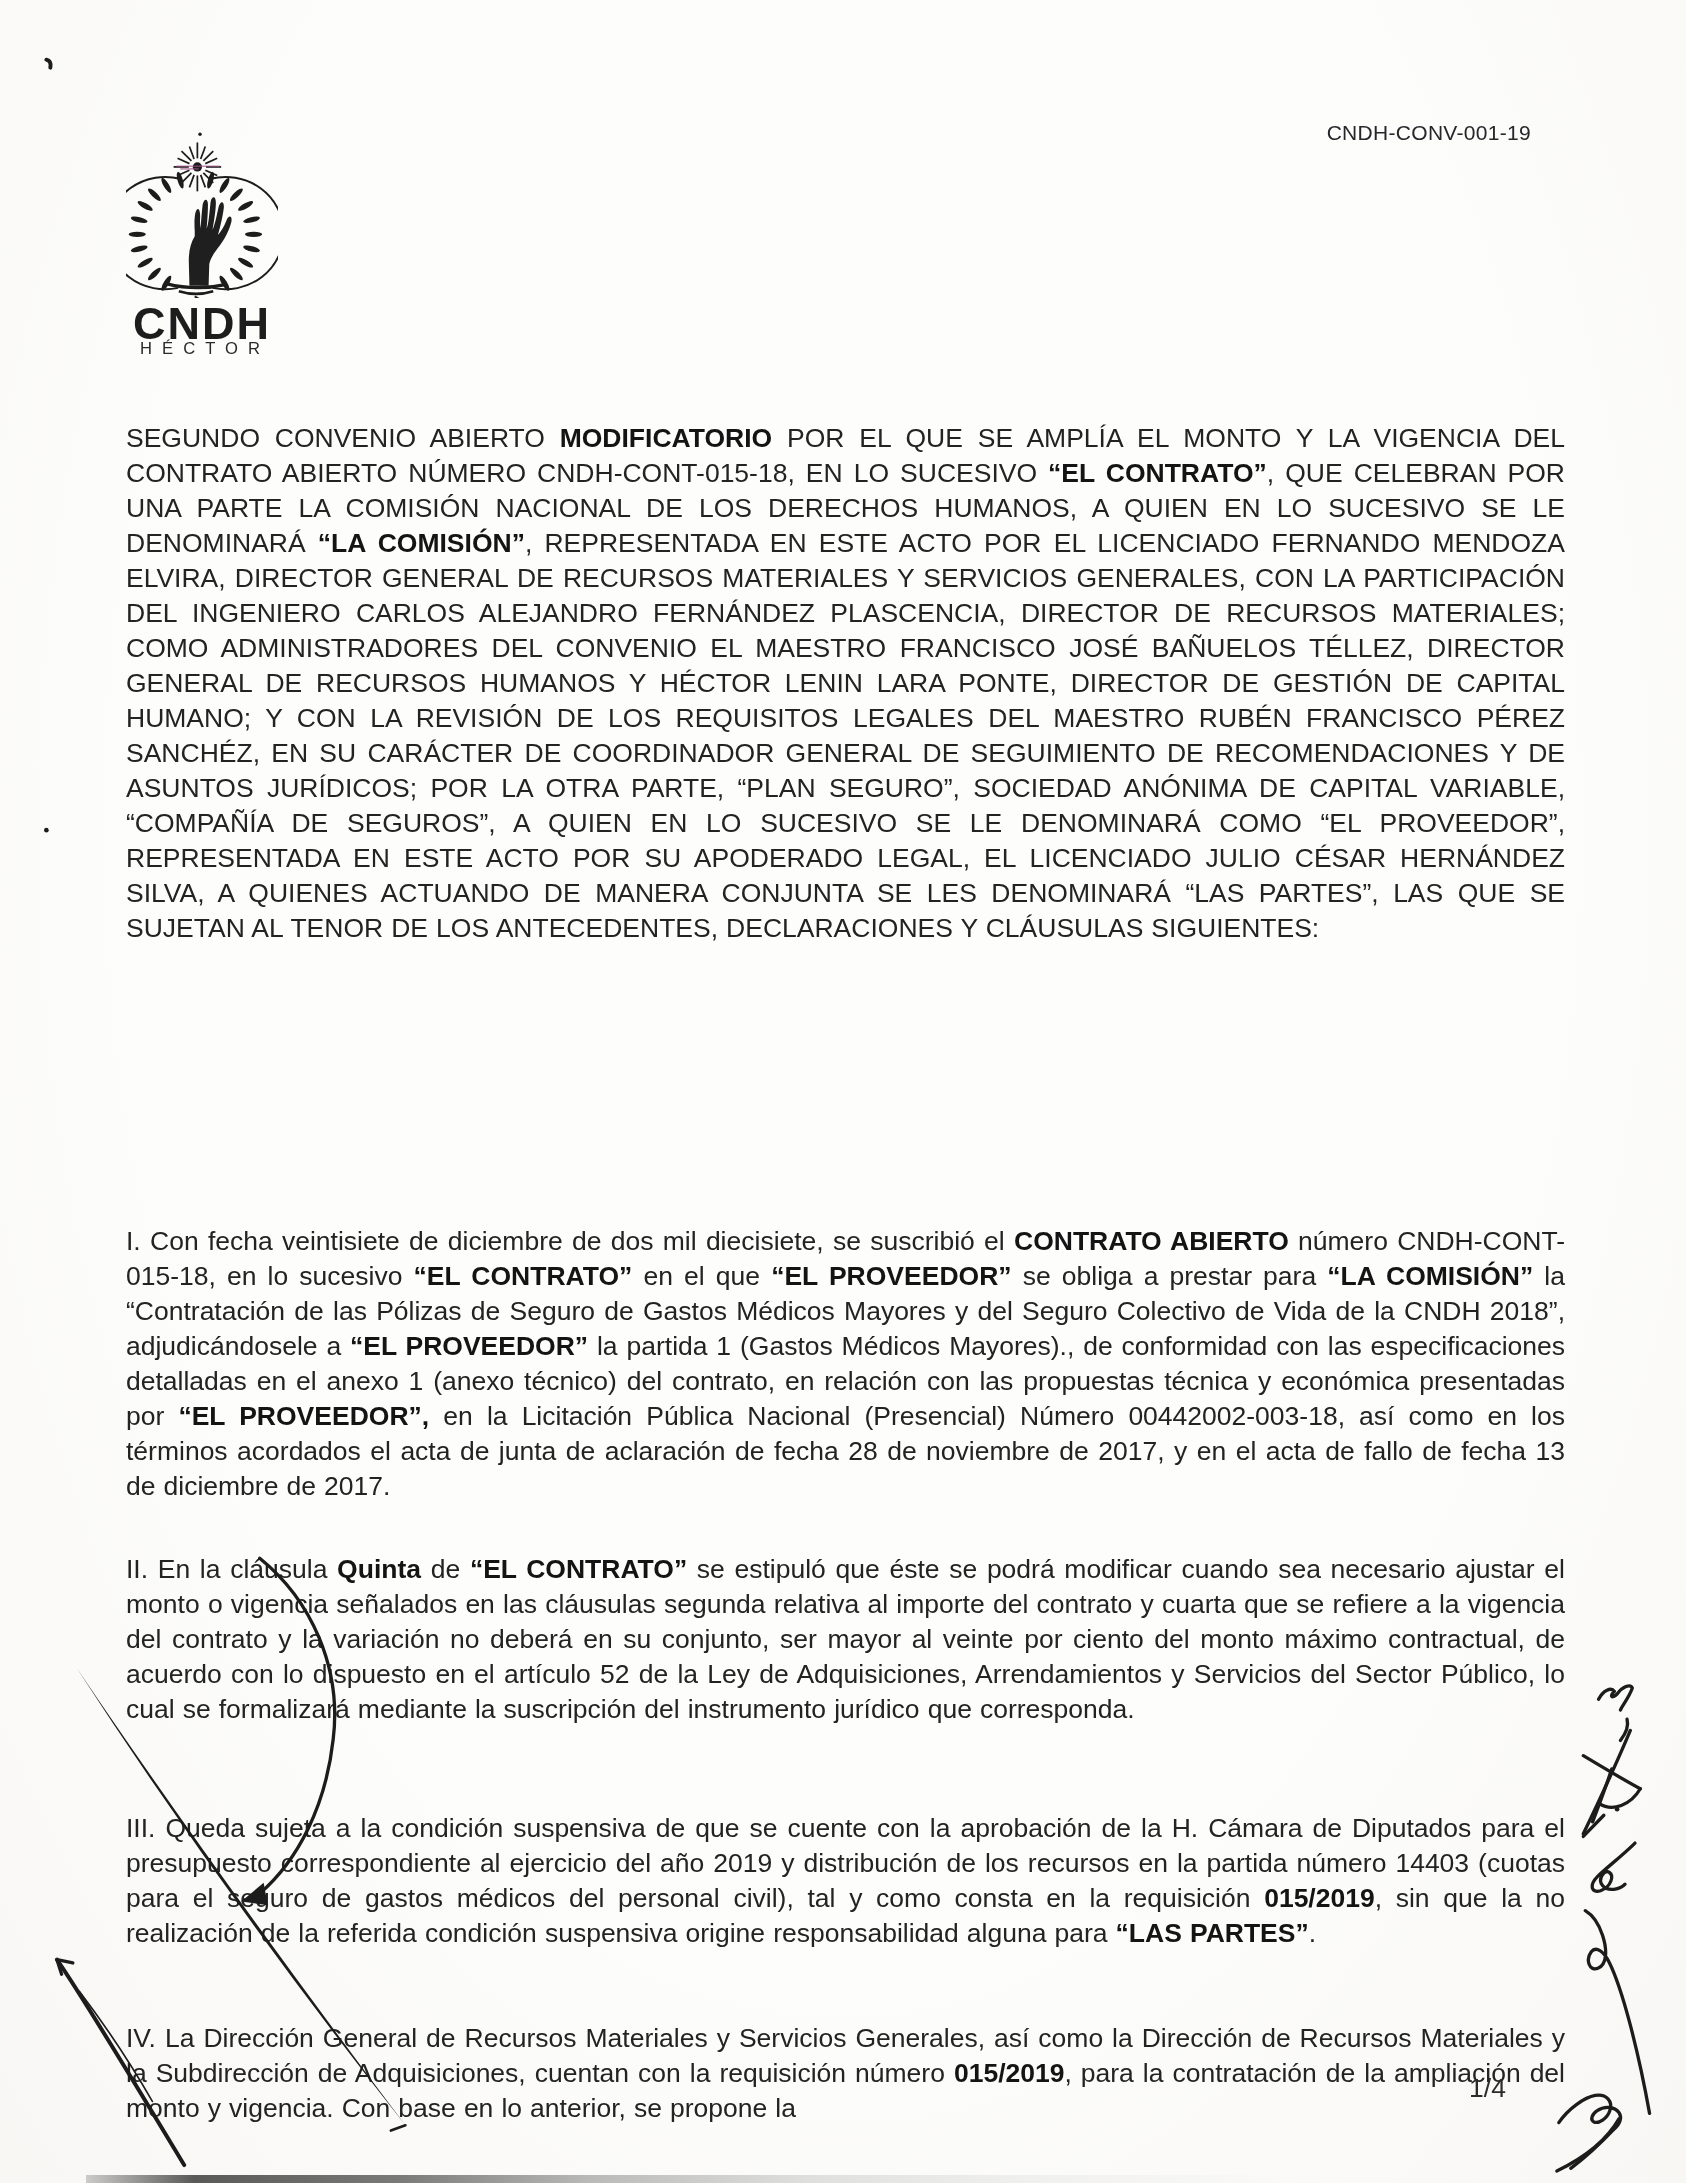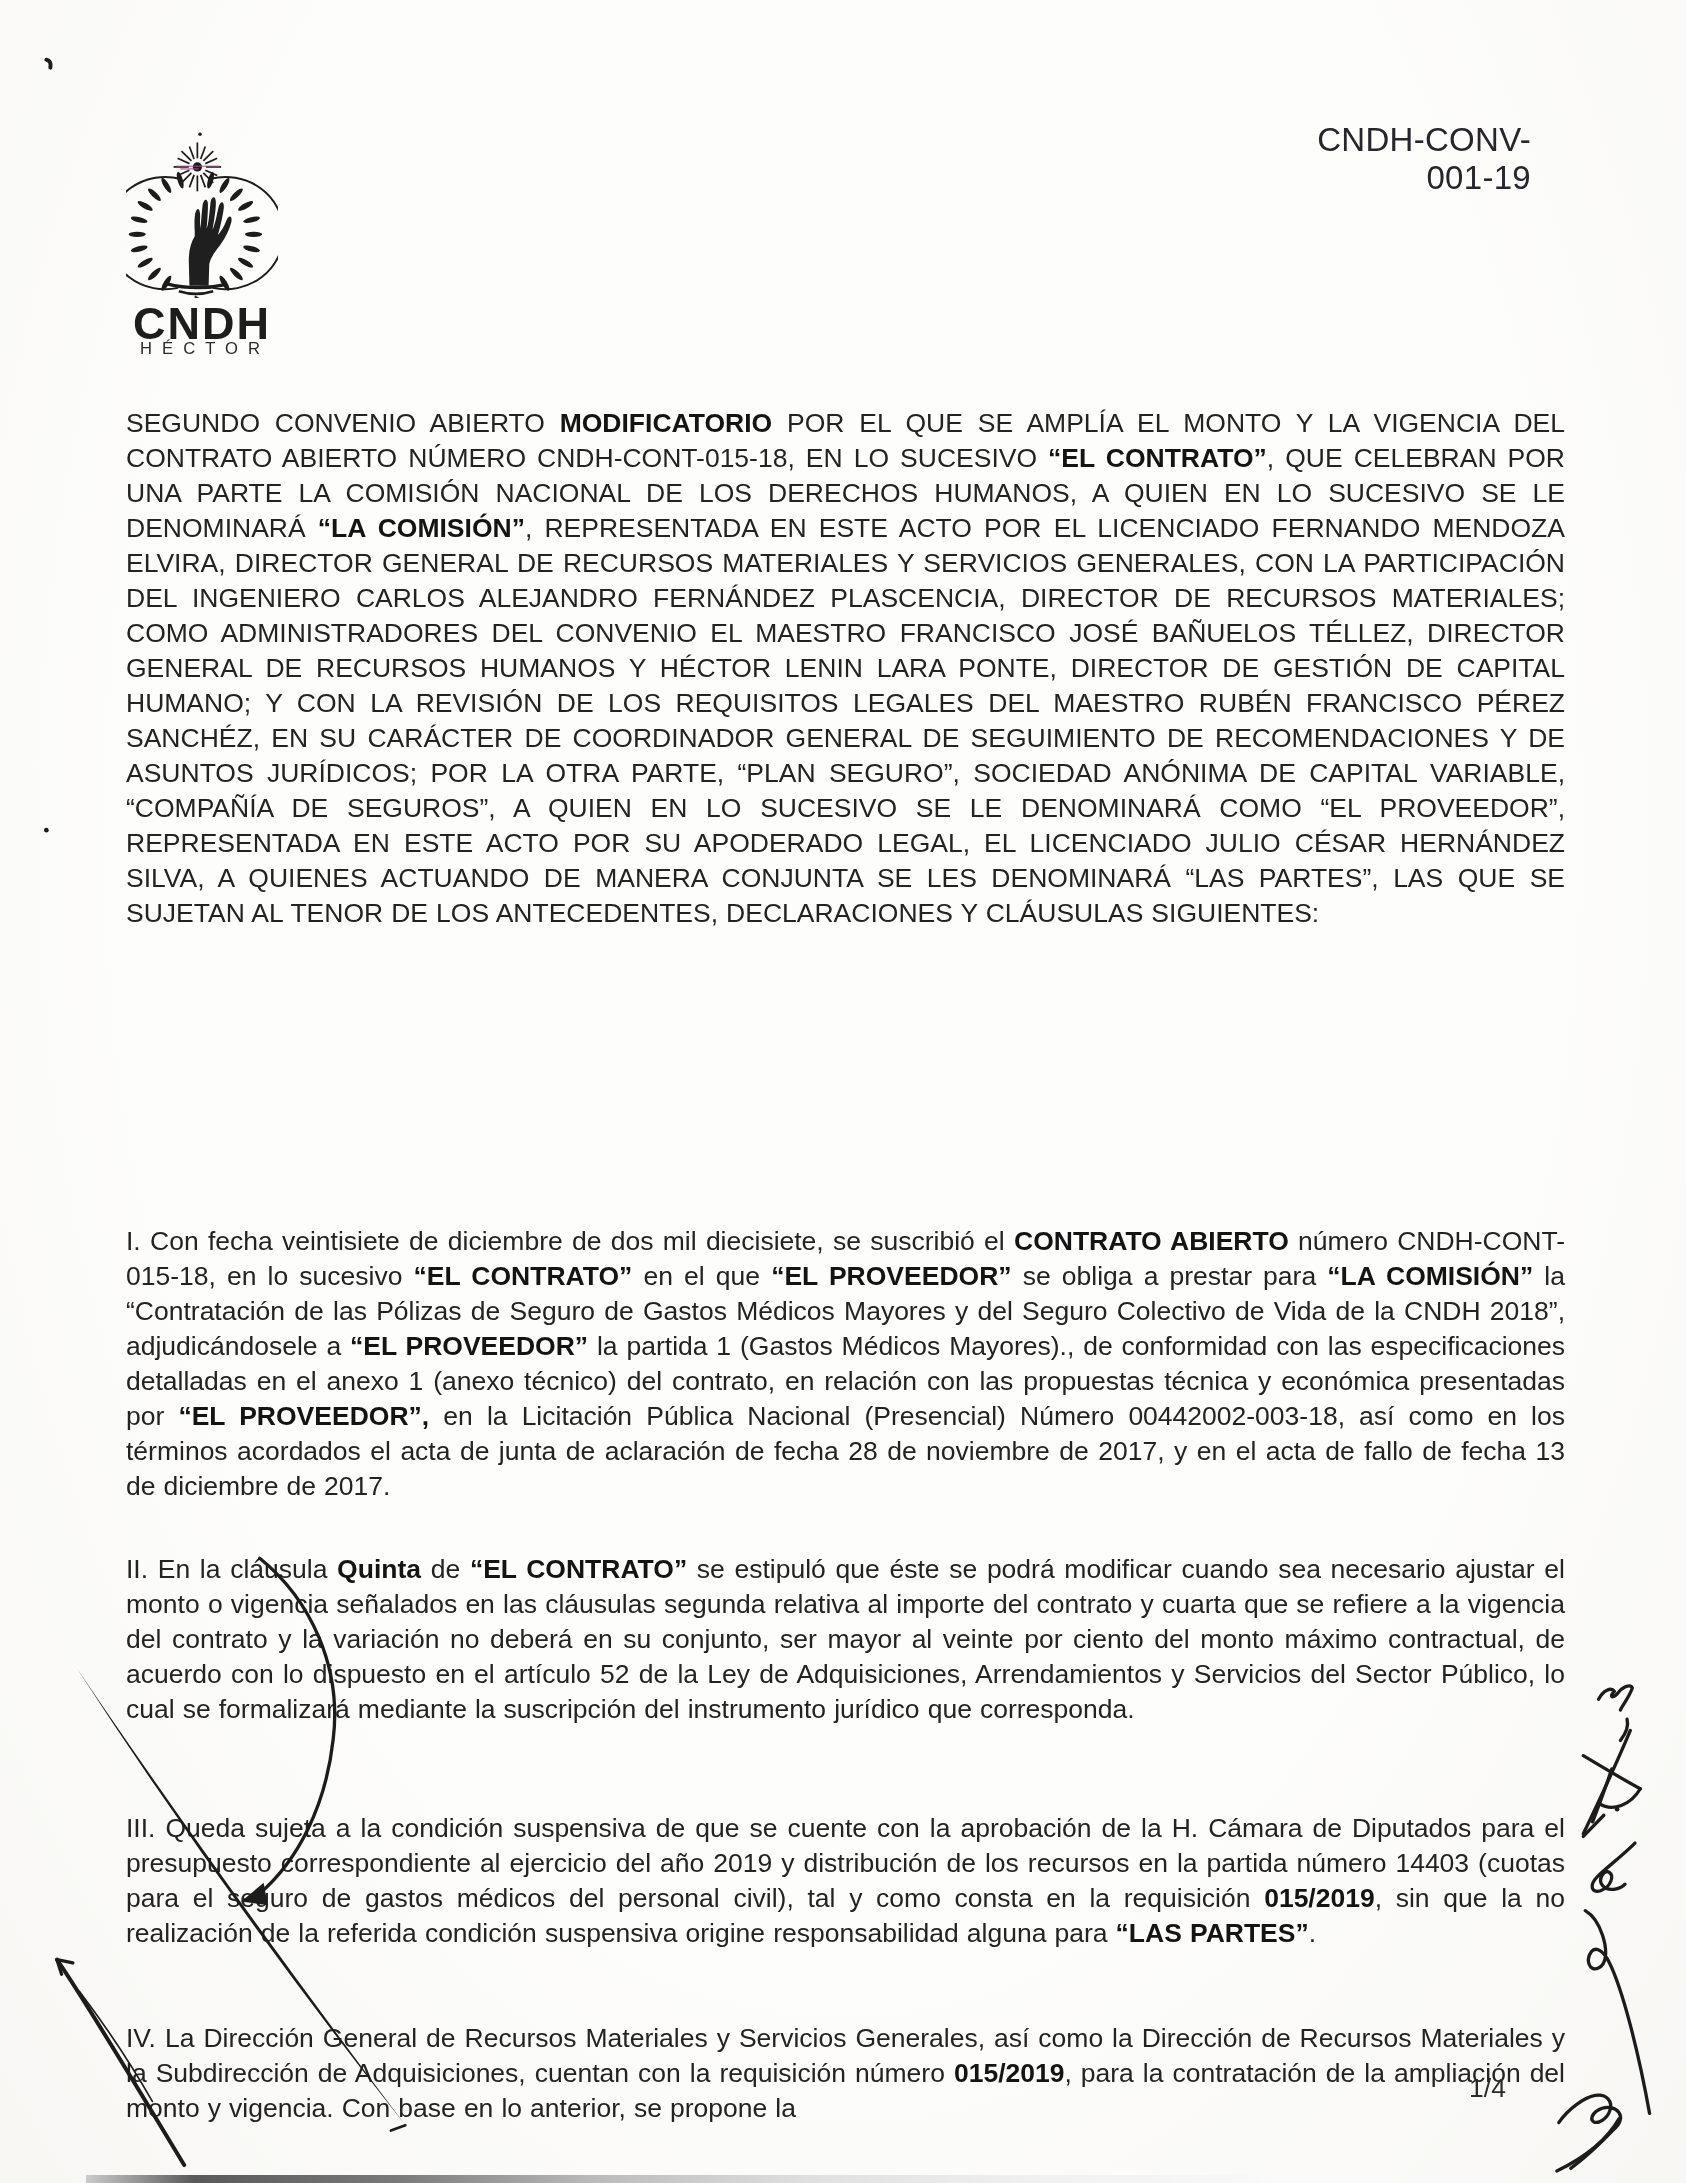--- a/index.html
+++ b/index.html
@@ -7,39 +7,39 @@
     position:relative;
     width:1686px;height:2183px;
     background:radial-gradient(ellipse at 50% 38%, #fdfdfc 55%, #f8f7f4 100%);
     overflow:hidden;
     font-family:"Liberation Sans","DejaVu Sans",sans-serif;
     color:#232323;
   }
   .abs{position:absolute;}
   .doc-number{
     left:1259px;top:121px;width:272px;
-    text-align:right;font-size:33px;letter-spacing:0.3px;color:#26262b;
+    text-align:right;font-size:21px;letter-spacing:0.3px;color:#26262b;
   }
   .logo-emblem{left:126px;top:131px;width:152px;height:167px;}
   .logo-acronym{
     left:123px;top:298px;width:158px;text-align:center;
     font-size:45px;font-weight:700;letter-spacing:2px;color:#1d1d1d;
   }
   .logo-country{
     left:126px;top:339px;width:158px;text-align:center;
     font-size:16.6px;letter-spacing:10px;color:#2a2a2a;
   }
   .para{
     left:126px;width:1439px;
     font-size:26.5px;line-height:35px;
     text-align:justify;text-align-last:left;
     color:#232323;word-spacing:0.7px;
   }
   .para .b{font-weight:700;color:#141414;}
-  .intro{top:379px;}
+  .intro{top:394px;}
   .heading{
     left:126px;top:1114px;width:1439px;text-align:center;
     font-size:27px;font-weight:700;letter-spacing:0.7px;color:#1b1b1b;margin:0;
   }
   .p1{top:1197px;}
   .p2{top:1525px;}
   .p3{top:1784px;}
   .p4{top:1994px;}
   .page-number{left:1438px;top:2073px;width:99px;text-align:center;font-size:26.5px;color:#2b2b2b;}
   .ink-overlay{left:0;top:0;width:1686px;height:2183px;pointer-events:none;}

